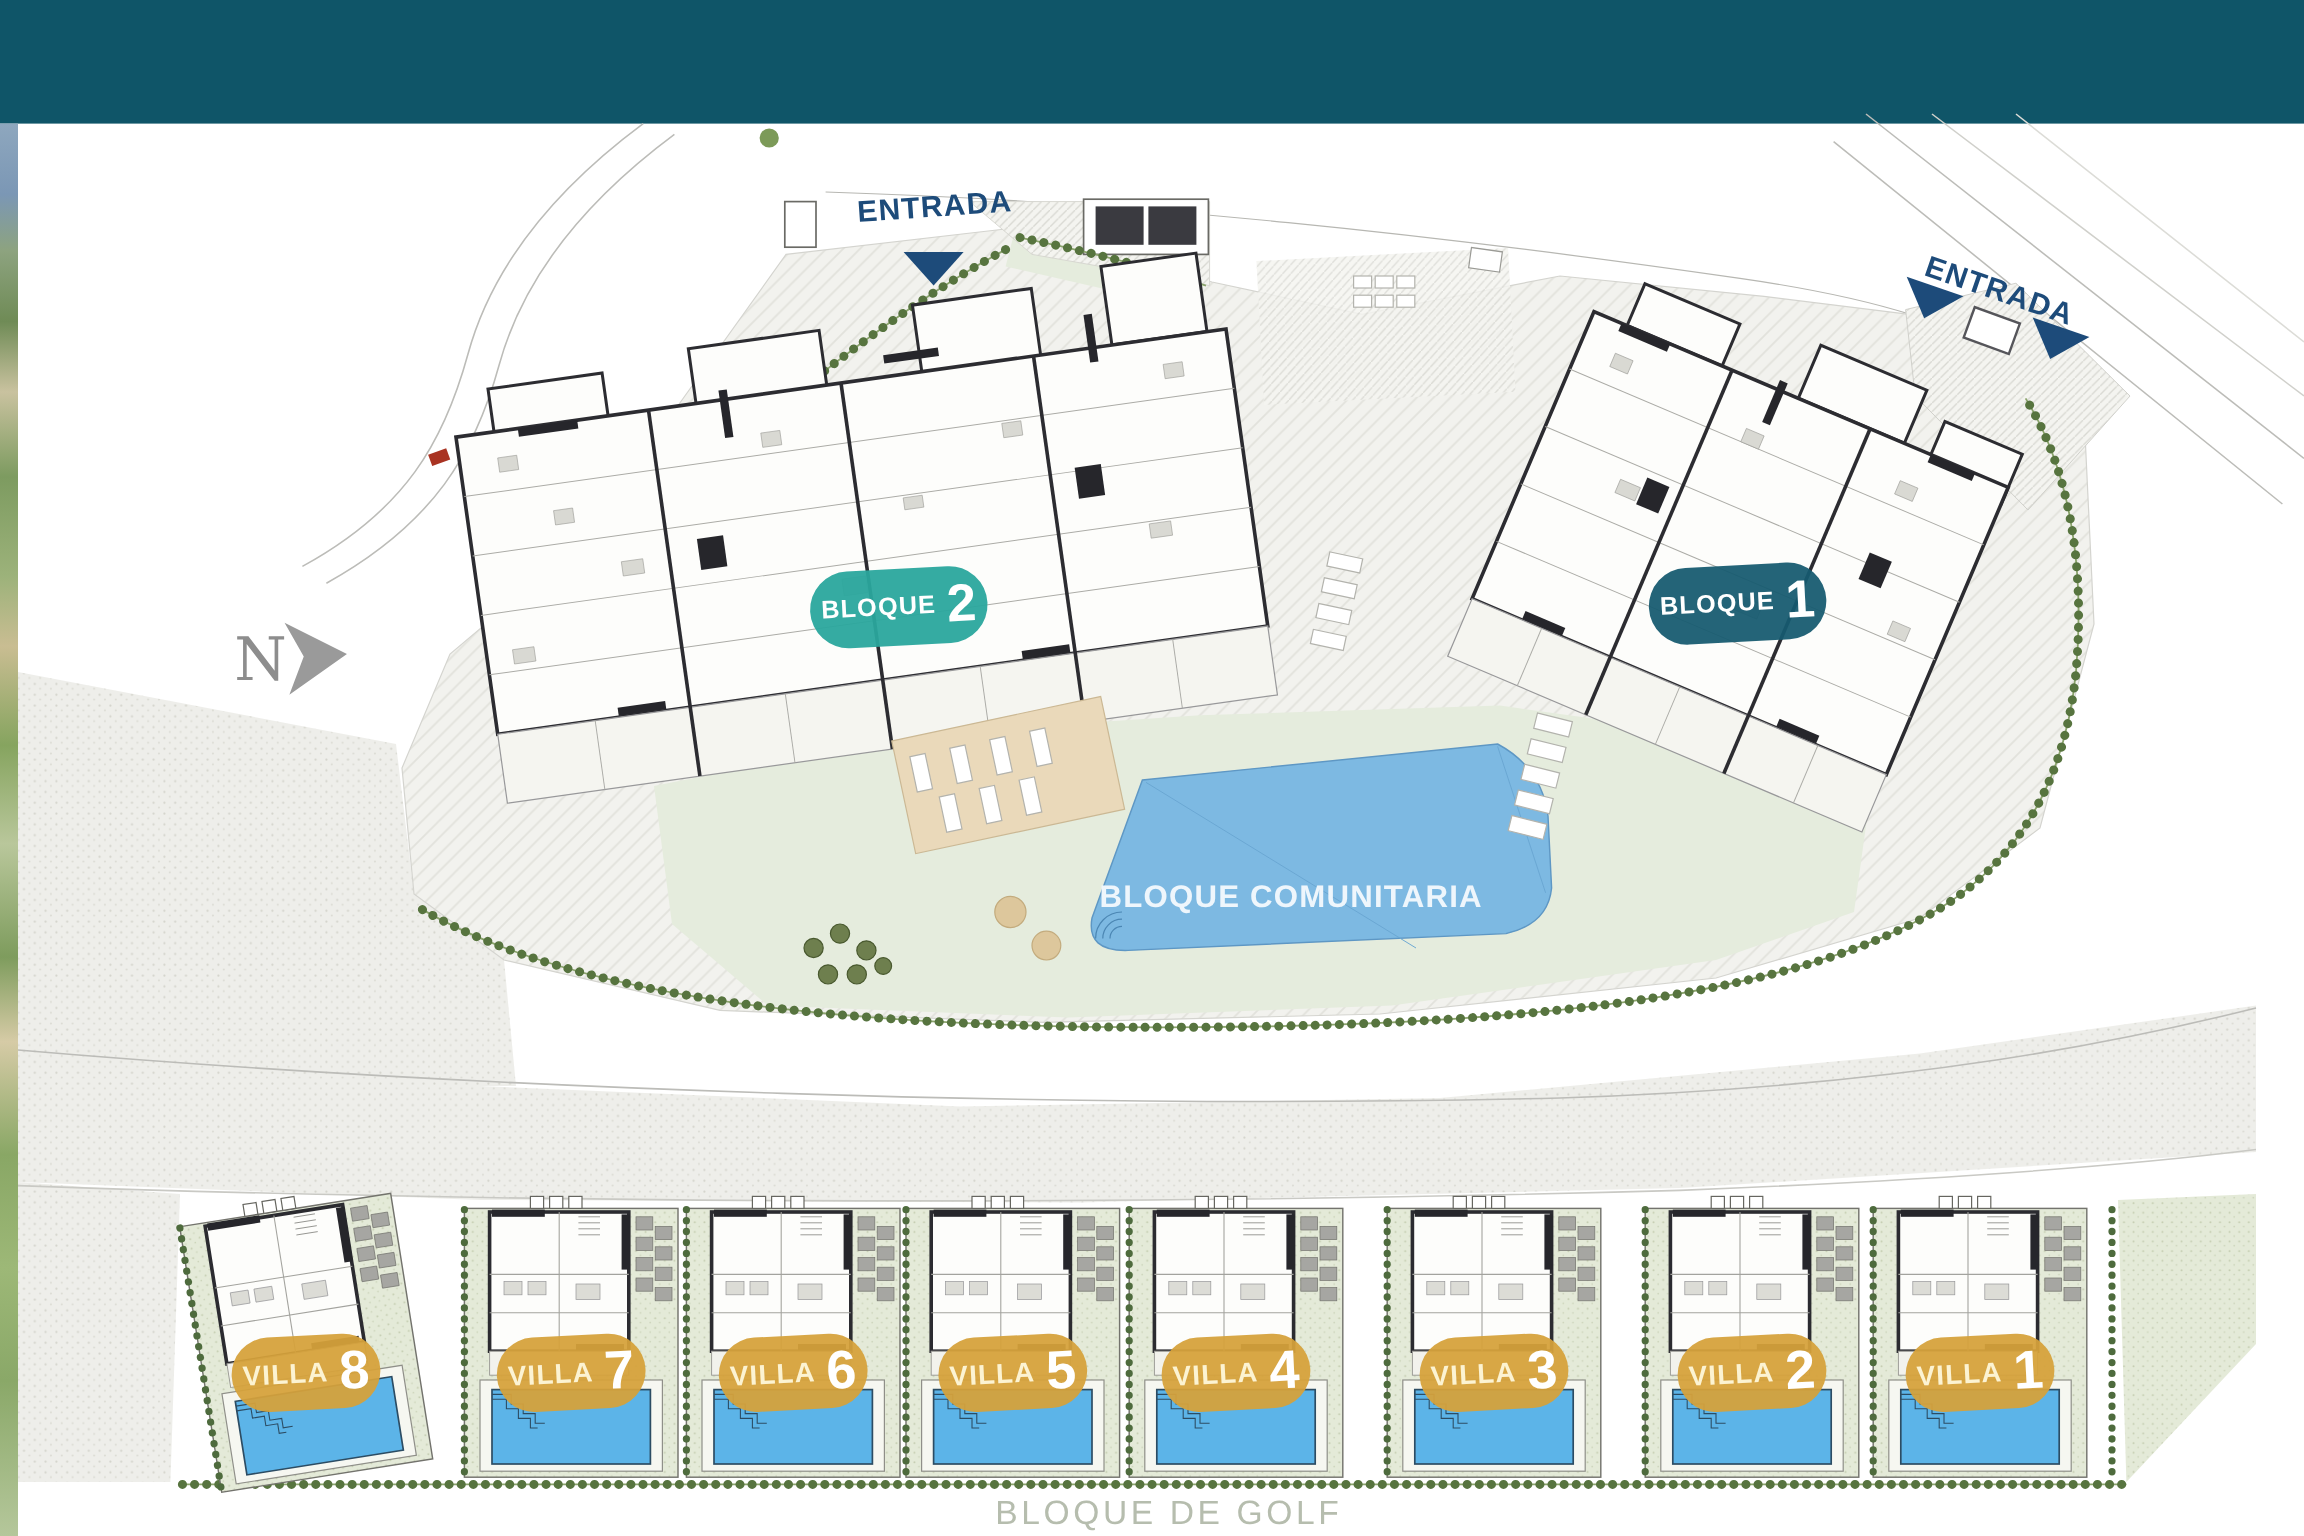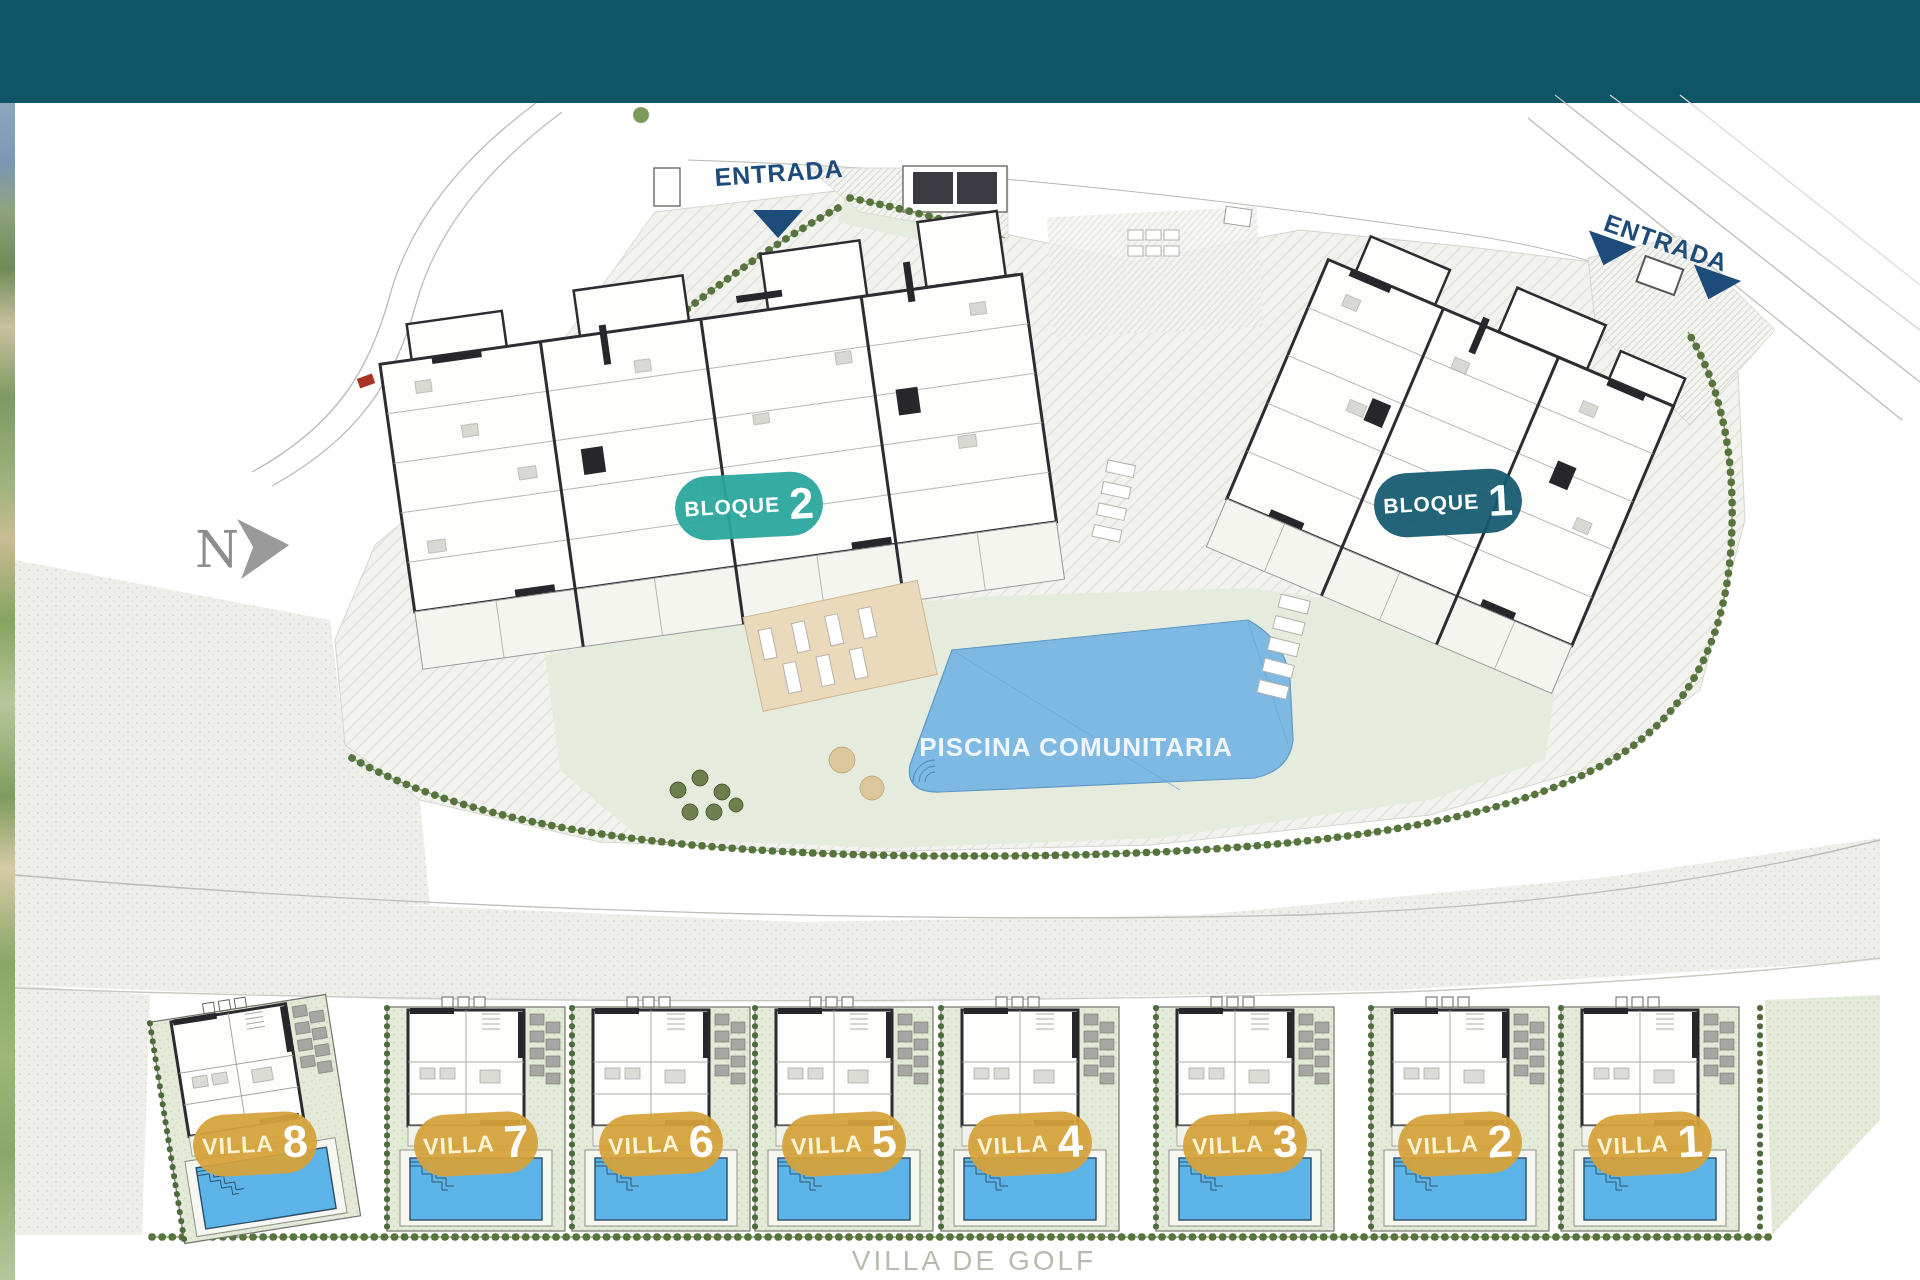--- a/index.html
+++ b/index.html
@@ -321,21 +321,21 @@
 
   <div class="overlay pill bloque b2" style="left:749px;top:506px;">
     <span class="pill-word">BLOQUE</span>
     <span class="pill-num">2</span>
   </div>
   <div class="overlay pill bloque b1" style="left:1448px;top:503px;">
     <span class="pill-word">BLOQUE</span>
     <span class="pill-num">1</span>
   </div>
 
-  <div class="overlay pool-label" style="left:1076px;top:747px;">PISCINA COMUNITARIA</div>
+  <div class="overlay pool-label" style="left:1076px;top:747px;">BLOQUE COMUNITARIA</div>
 
   <div class="overlay pill villa-pill" style="left:255px;top:1144px;">
     <span class="pill-word">VILLA</span>
     <span class="pill-num">8</span>
   </div>
   <div class="overlay pill villa-pill" style="left:476px;top:1144px;">
     <span class="pill-word">VILLA</span>
     <span class="pill-num">7</span>
   </div>
   <div class="overlay pill villa-pill" style="left:661px;top:1144px;">
@@ -356,15 +356,15 @@
   </div>
   <div class="overlay pill villa-pill" style="left:1460px;top:1144px;">
     <span class="pill-word">VILLA</span>
     <span class="pill-num">2</span>
   </div>
   <div class="overlay pill villa-pill" style="left:1650px;top:1144px;">
     <span class="pill-word">VILLA</span>
     <span class="pill-num">1</span>
   </div>
 
-  <div class="overlay campo" style="left:974px;top:1261px;">VILLA DE GOLF</div>
+  <div class="overlay campo" style="left:974px;top:1261px;">BLOQUE DE GOLF</div>
 
 </div>
 
 </body></html>

